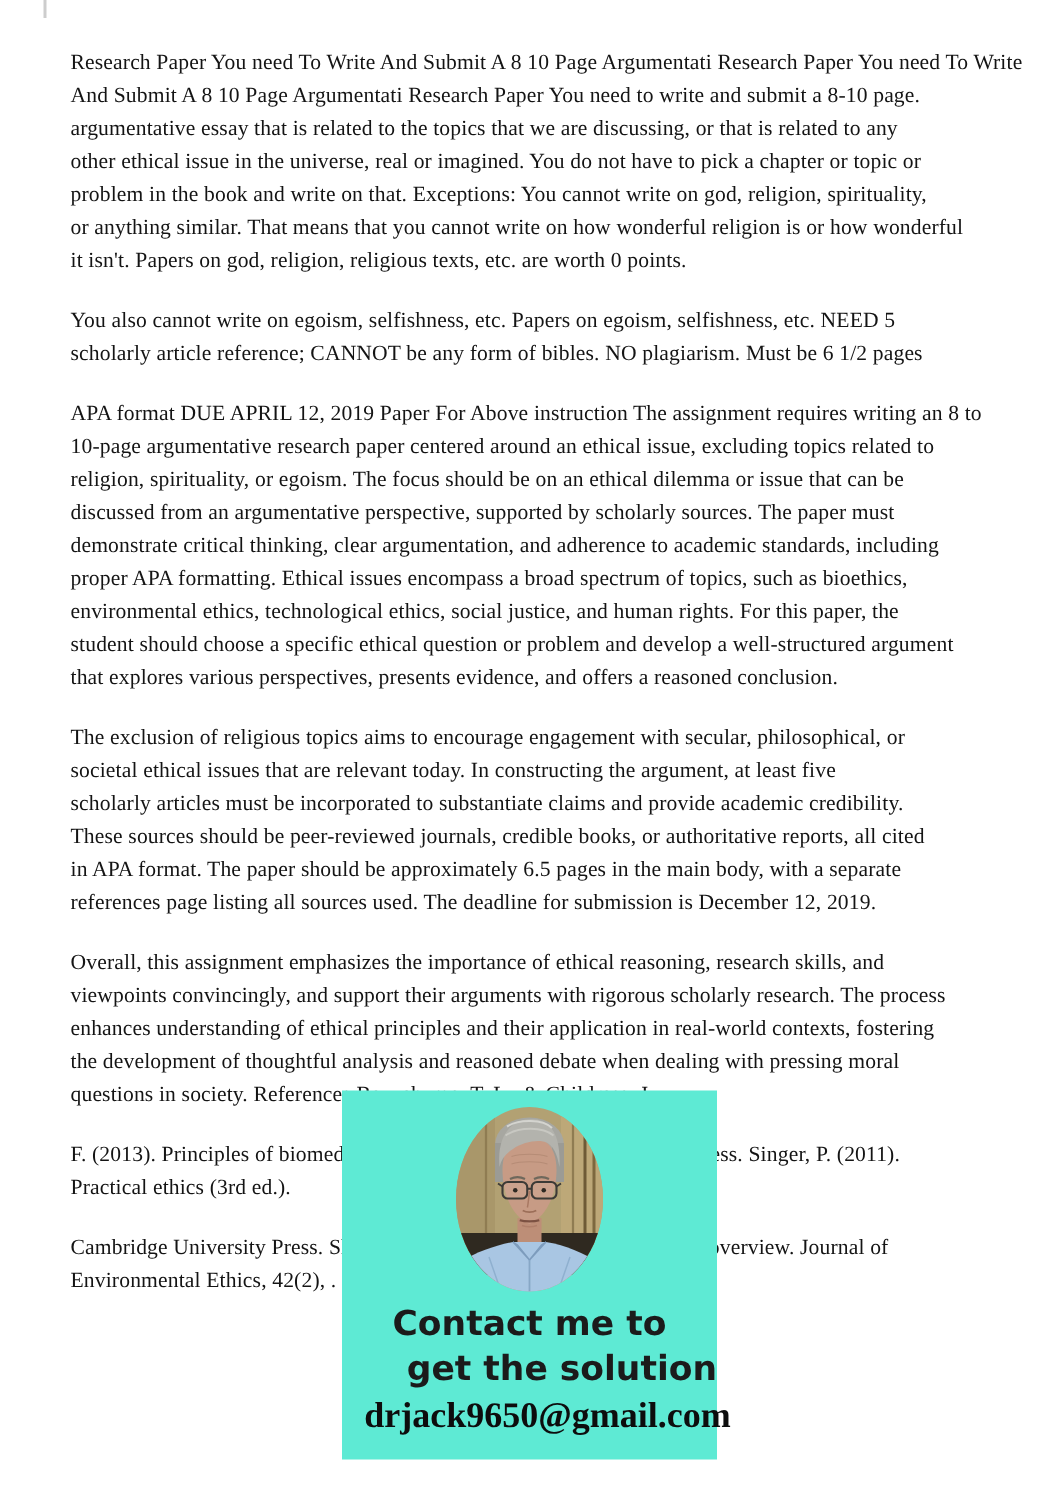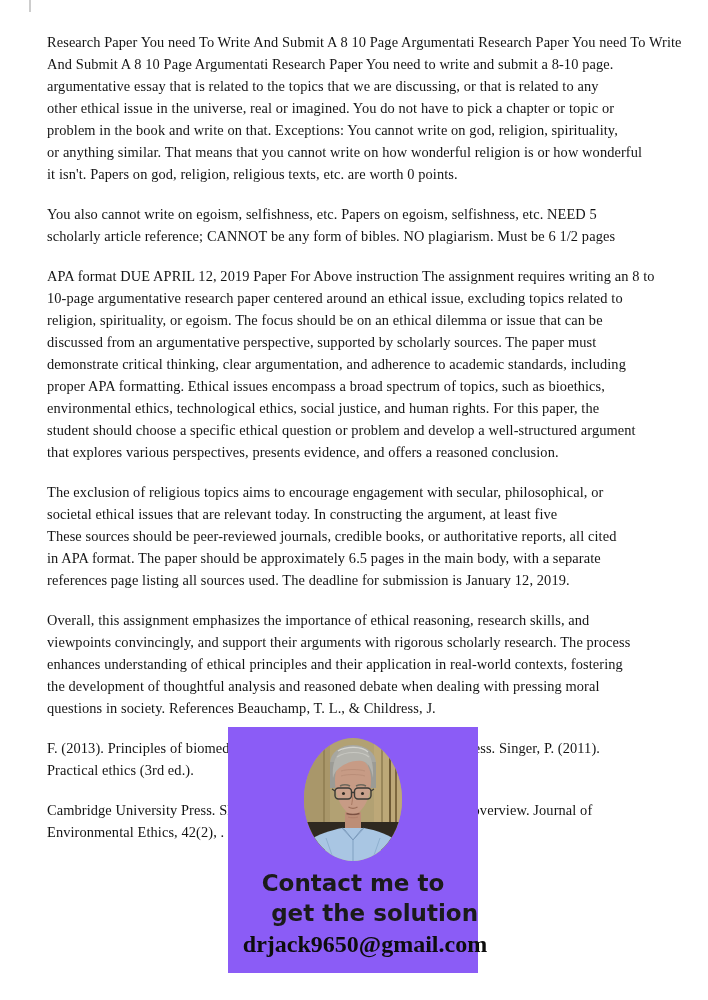--- a/index.html
+++ b/index.html
@@ -91,42 +91,43 @@
         <div class="line">discussed from an argumentative perspective, supported by scholarly sources. The paper must</div>
         <div class="line">demonstrate critical thinking, clear argumentation, and adherence to academic standards, including</div>
         <div class="line">proper APA formatting. Ethical issues encompass a broad spectrum of topics, such as bioethics,</div>
         <div class="line">environmental ethics, technological ethics, social justice, and human rights. For this paper, the</div>
         <div class="line">student should choose a specific ethical question or problem and develop a well-structured argument</div>
         <div class="line">that explores various perspectives, presents evidence, and offers a reasoned conclusion.</div>
       </div>
       <div class="para">
         <div class="line">The exclusion of religious topics aims to encourage engagement with secular, philosophical, or</div>
         <div class="line">societal ethical issues that are relevant today. In constructing the argument, at least five</div>
+        <div class="line">scholarly articles must be incorporated to substantiate claims and provide academic credibility.</div>
         <div class="line">These sources should be peer-reviewed journals, credible books, or authoritative reports, all cited</div>
         <div class="line">in APA format. The paper should be approximately 6.5 pages in the main body, with a separate</div>
-        <div class="line">references page listing all sources used. The deadline for submission is January 12, 2019.</div>
+        <div class="line">references page listing all sources used. The deadline for submission is December 12, 2019.</div>
       </div>
       <div class="para">
         <div class="line">Overall, this assignment emphasizes the importance of ethical reasoning, research skills, and</div>
         <div class="line">viewpoints convincingly, and support their arguments with rigorous scholarly research. The process</div>
         <div class="line">enhances understanding of ethical principles and their application in real-world contexts, fostering</div>
         <div class="line">the development of thoughtful analysis and reasoned debate when dealing with pressing moral</div>
         <div class="line">questions in society. References Beauchamp, T. L., &amp; Childress, J.</div>
       </div>
       <div class="para">
         <div class="line">F. (2013). Principles of biomedical ethics (7th ed.). Oxford University Press. Singer, P. (2011).</div>
         <div class="line">Practical ethics (3rd ed.).</div>
       </div>
       <div class="para">
         <div class="line">Cambridge University Press. Shrader-Frechette, K. (2019). Ecology: An overview. Journal of</div>
         <div class="line">Environmental Ethics, 42(2), . Gert, B.</div>
       </div>
     </div>
 
-  <div class="overlay" style="background: #8b5cf6;">
+  <div class="overlay" style="background: #5eead4;">
 
     <div class="photo-wrap">
       <svg width="98" height="123" viewBox="0 0 98 123" xmlns="http://www.w3.org/2000/svg">
         <defs>
           <clipPath id="ovalClip">
               <ellipse cx="49" cy="61.5" rx="49" ry="61.5"></ellipse>
             </clipPath>
         </defs>
         <g clip-path="url(#ovalClip)">
 

